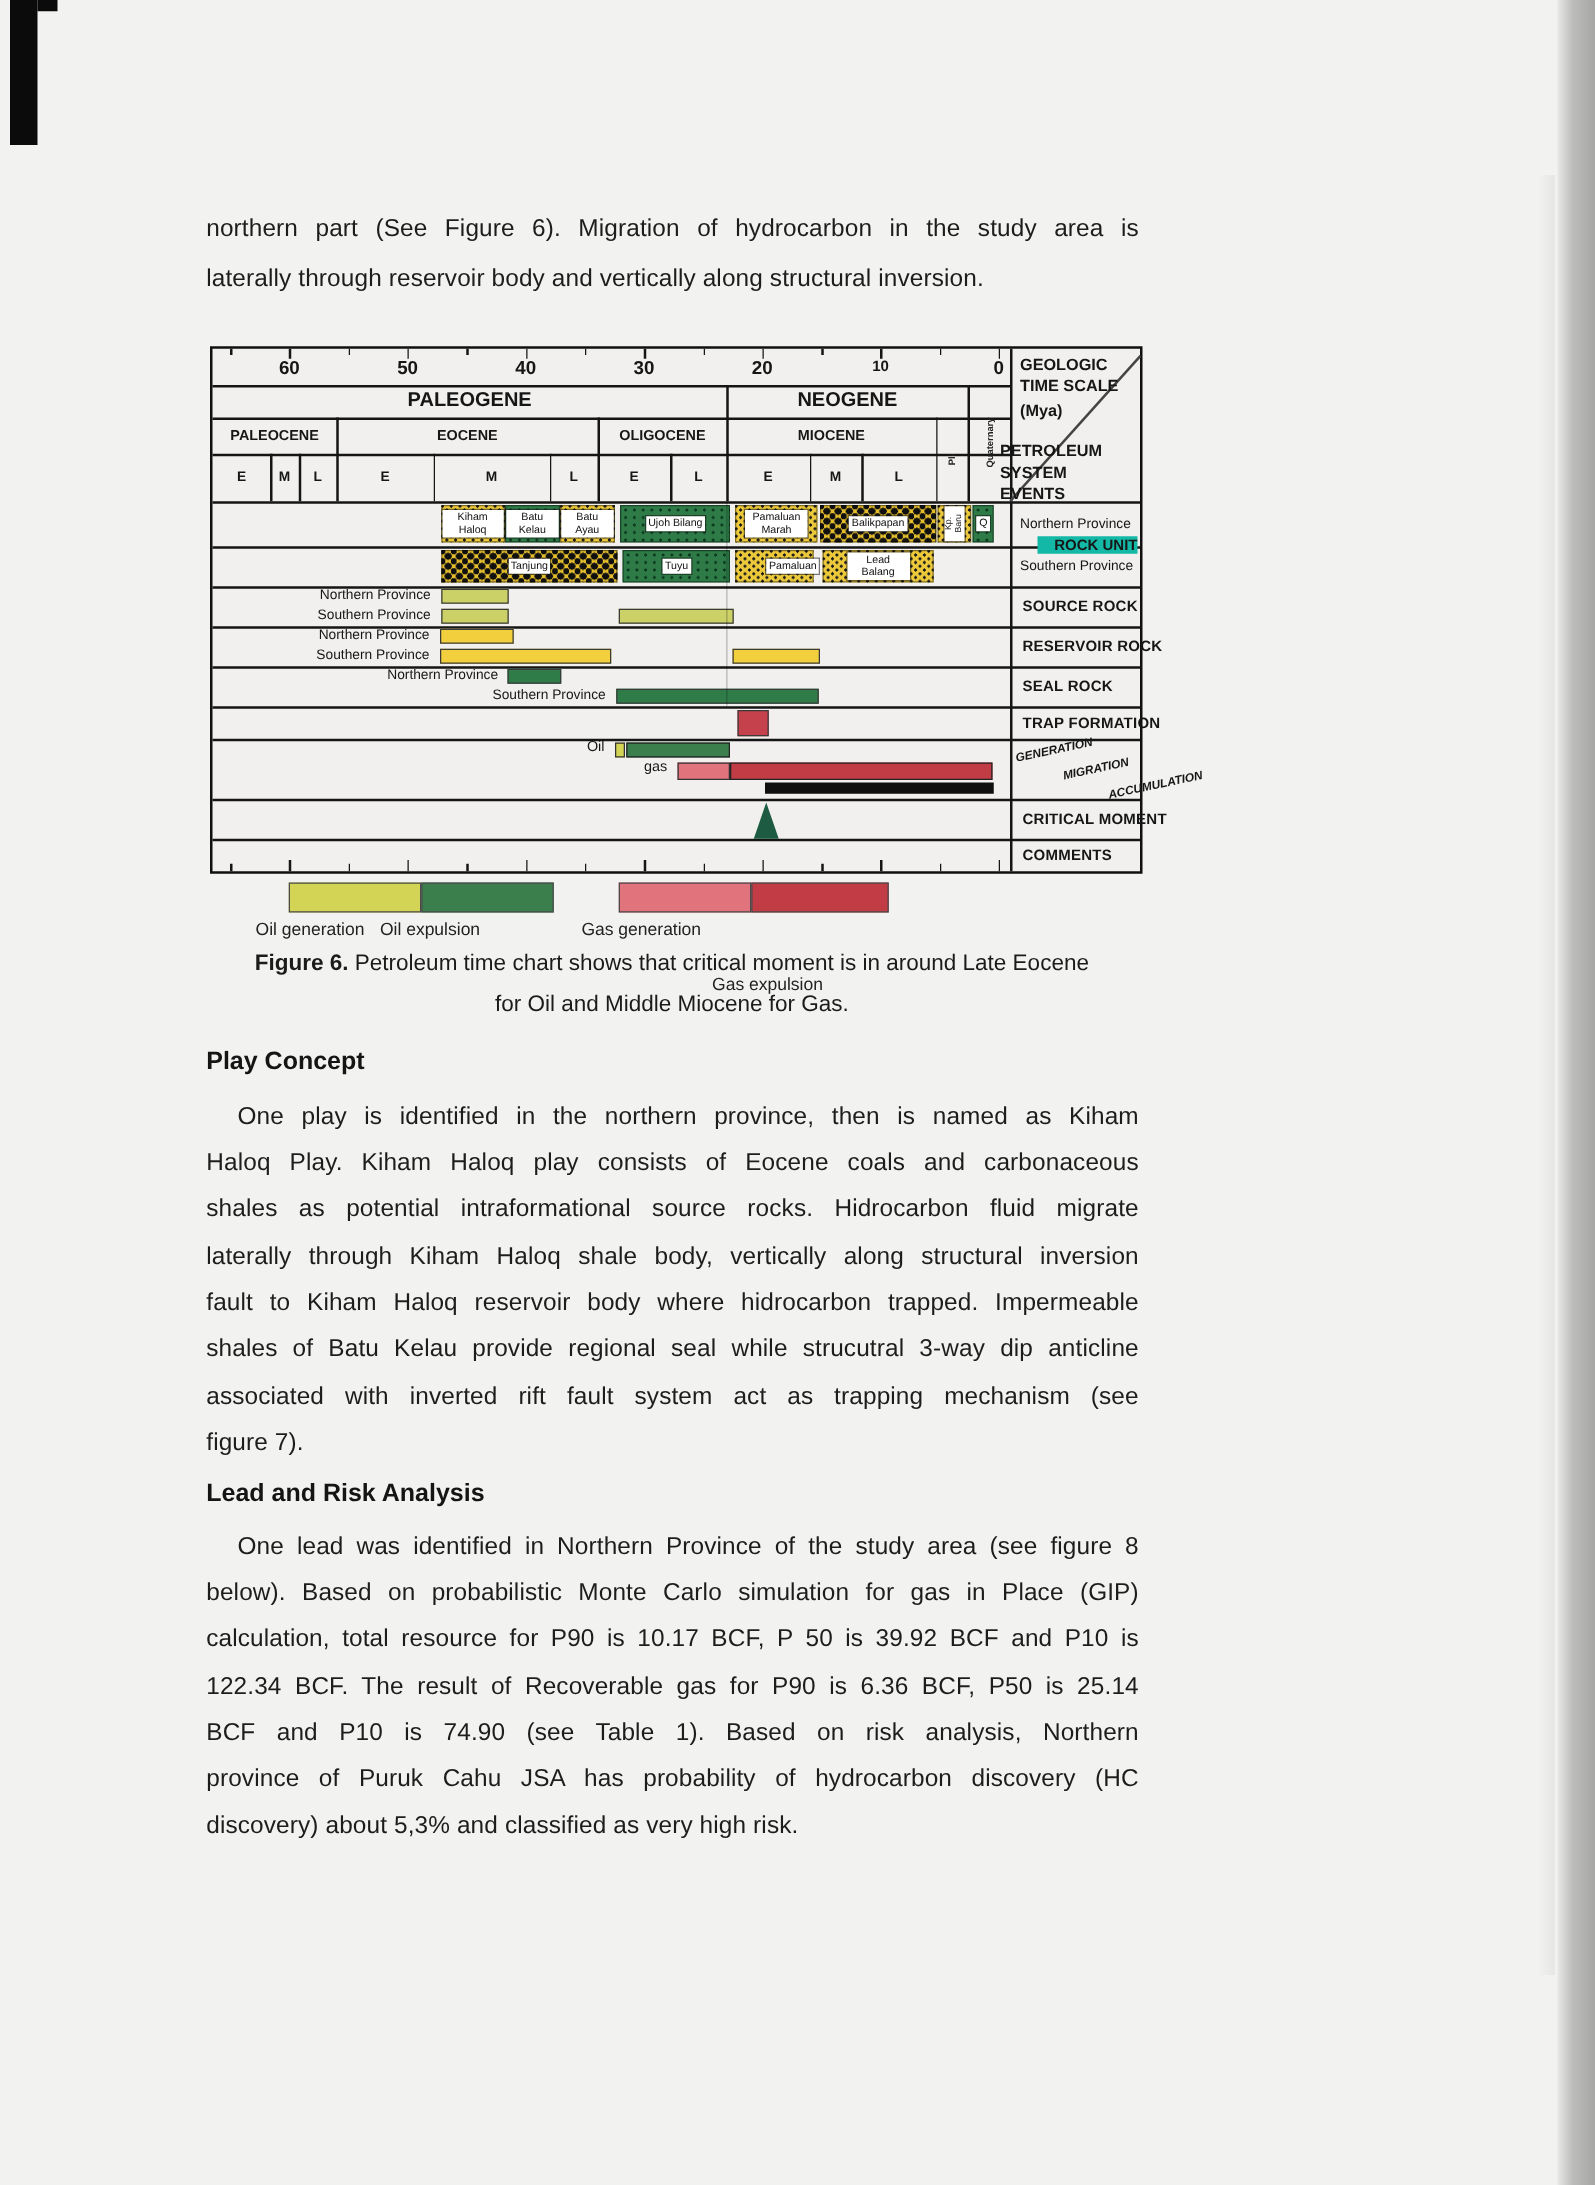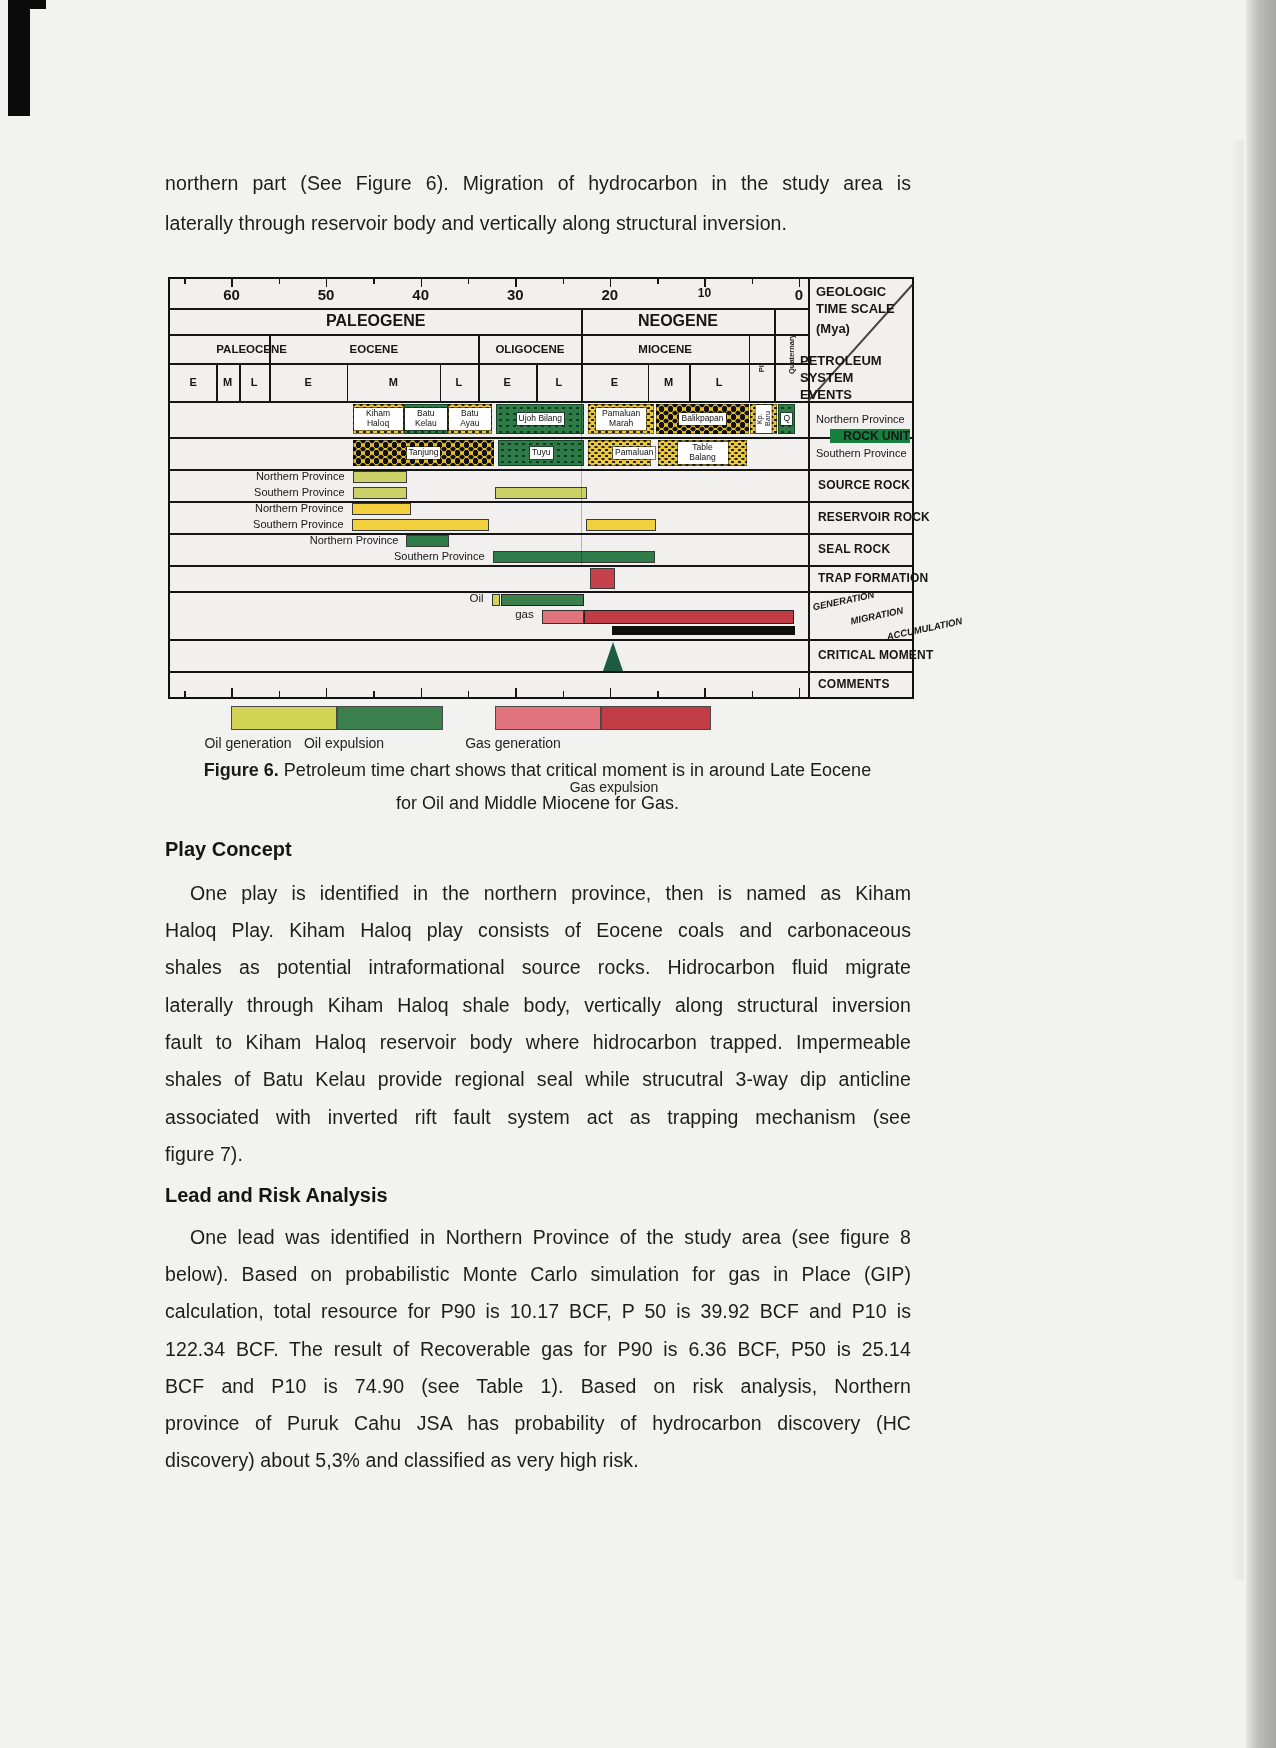--- a/index.html
+++ b/index.html
@@ -95,21 +95,21 @@
     <div style="left: 578.869px; top: 55px; width: 1.5px; height: 67px; background: rgb(21, 21, 21);"></div>
     <div style="left: 46.3474px; top: 84px; width: 1.5px; height: 38px; background: rgb(21, 21, 21);"></div>
     <div style="left: 69.0481px; top: 84px; width: 1.5px; height: 38px; background: rgb(21, 21, 21);"></div>
     <div style="left: 176.877px; top: 84px; width: 1.5px; height: 38px; background: rgb(21, 21, 21);"></div>
     <div style="left: 269.571px; top: 84px; width: 1.5px; height: 38px; background: rgb(21, 21, 21);"></div>
     <div style="left: 366.05px; top: 84px; width: 1.5px; height: 38px; background: rgb(21, 21, 21);"></div>
     <div style="left: 477.662px; top: 84px; width: 1.5px; height: 38px; background: rgb(21, 21, 21);"></div>
     <div style="left: 519.28px; top: 84px; width: 1.5px; height: 38px; background: rgb(21, 21, 21);"></div>
     <div style="left: 0px; top: 29px; width: 411.451px; height: 26px; display: flex; align-items: center; justify-content: center; font-size: 16px; font-weight: 600;">PALEOGENE</div>
     <div style="left: 411.451px; top: 29px; width: 192.956px; height: 26px; display: flex; align-items: center; justify-content: center; font-size: 16px; font-weight: 700;">NEOGENE</div>
-    <div style="left: 0px; top: 55px; width: 99.3158px; height: 29px; display: flex; align-items: center; justify-content: center; font-size: 11.5px; font-weight: 600; padding-left: 32px;">PALEOCENE</div>
+    <div style="left: 0px; top: 55px; width: 99.3158px; height: 29px; display: flex; align-items: center; justify-content: center; font-size: 11.5px; font-weight: 600;">PALEOCENE</div>
     <div style="left: 0px; top: 84px; width: 46.3474px; height: 38px; display: flex; align-items: center; justify-content: center; font-size: 11px; font-weight: 600;">E</div>
     <div style="left: 46.3474px; top: 84px; width: 22.7008px; height: 38px; display: flex; align-items: center; justify-content: center; font-size: 11px; font-weight: 600;">M</div>
     <div style="left: 69.0481px; top: 84px; width: 30.2677px; height: 38px; display: flex; align-items: center; justify-content: center; font-size: 11px; font-weight: 600;">L</div>
     <div style="left: 99.3158px; top: 55px; width: 209.036px; height: 29px; display: flex; align-items: center; justify-content: center; font-size: 11.5px; font-weight: 600;">EOCENE</div>
     <div style="left: 99.3158px; top: 84px; width: 77.5609px; height: 38px; display: flex; align-items: center; justify-content: center; font-size: 11px; font-weight: 600;">E</div>
     <div style="left: 176.877px; top: 84px; width: 92.6947px; height: 38px; display: flex; align-items: center; justify-content: center; font-size: 11px; font-weight: 600;">M</div>
     <div style="left: 269.571px; top: 84px; width: 38.7805px; height: 38px; display: flex; align-items: center; justify-content: center; font-size: 11px; font-weight: 600;">L</div>
     <div style="left: 308.352px; top: 55px; width: 103.099px; height: 29px; display: flex; align-items: center; justify-content: center; font-size: 11.5px; font-weight: 600;">OLIGOCENE</div>
     <div style="left: 308.352px; top: 84px; width: 57.6977px; height: 38px; display: flex; align-items: center; justify-content: center; font-size: 11px; font-weight: 600;">E</div>
     <div style="left: 366.05px; top: 84px; width: 45.4015px; height: 38px; display: flex; align-items: center; justify-content: center; font-size: 11px; font-weight: 600;">L</div>
@@ -150,21 +150,21 @@
     <div class="rockblock fill-checkered" style="left: 182.552px; top: 161px; width: 141.88px; height: 26px;">
       <span class="chip">Tanjung</span>
     </div>
     <div class="rockblock fill-green" style="left: 328.215px; top: 161px; width: 86.0737px; height: 26px;">
       <span class="chip">Tuyu</span>
     </div>
     <div class="rockblock fill-dotted" style="left: 418.072px; top: 161px; width: 63.3729px; height: 26px; padding-left: 29px;">
       <span class="chip">Pamaluan</span>
     </div>
     <div class="rockblock fill-dotted" style="left: 488.066px; top: 161px; width: 88.9113px; height: 26px;">
-      <span class="chip">Table Balang</span>
+      <span class="chip">Lead Balang</span>
     </div>
     <div style="left: 0px; top: 191px; width: 174.552px; text-align: right; font-size: 11px;">Northern Province</div>
     <div style="left: 182.552px; top: 192px; width: 54.8602px; height: 12px; background: rgb(204, 209, 103); border: 1px solid rgb(58, 58, 58); box-sizing: border-box;"></div>
     <div style="left: 0px; top: 207px; width: 174.552px; text-align: right; font-size: 11px;">Southern Province</div>
     <div style="left: 182.552px; top: 208px; width: 54.8602px; height: 12px; background: rgb(204, 209, 103); border: 1px solid rgb(58, 58, 58); box-sizing: border-box;"></div>
     <div style="left: 325.377px; top: 208px; width: 91.7489px; height: 12px; background: rgb(204, 209, 103); border: 1px solid rgb(58, 58, 58); box-sizing: border-box;"></div>
     <div style="left: 648px; top: 190px; width: 92px; height: 32px; display: flex; align-items: center; font-size: 12px; font-weight: 600; letter-spacing: 0.2px; white-space: nowrap;">SOURCE ROCK</div>
     <div style="left: 0px; top: 223px; width: 173.606px; text-align: right; font-size: 11px;">Northern Province</div>
     <div style="left: 181.606px; top: 224px; width: 59.5895px; height: 12px; background: rgb(242, 207, 61); border: 1px solid rgb(58, 58, 58); box-sizing: border-box;"></div>
     <div style="left: 0px; top: 239px; width: 173.606px; text-align: right; font-size: 11px;">Southern Province</div>
@@ -187,21 +187,21 @@
     <div style="left: 414.289px; top: 331px; width: 209.982px; height: 14px; background: rgb(193, 60, 69); border: 1px solid rgb(34, 34, 34); box-sizing: border-box;"></div>
     <div style="left: 441.719px; top: 347px; width: 183.498px; height: 9px; background: rgb(16, 16, 16);"></div>
     <div style="left: 642px; top: 316px; font-size: 9.5px; font-weight: bold; font-style: italic; transform: rotate(-12deg); white-space: nowrap;">GENERATION</div>
     <div style="left: 680px; top: 331px; font-size: 9.5px; font-weight: bold; font-style: italic; transform: rotate(-12deg); white-space: nowrap;">MIGRATION</div>
     <div style="left: 716px; top: 344px; font-size: 9.5px; font-weight: bold; font-style: italic; transform: rotate(-12deg); white-space: nowrap;">ACCUMULATION</div>
     <div style="left: 432.665px; top: 363px; width: 0px; height: 0px; border-left: 10px solid transparent; border-right: 10px solid transparent; border-bottom: 29px solid rgb(29, 92, 66);"></div>
     <div style="left: 648px; top: 360px; width: 92px; height: 32px; display: flex; align-items: center; font-size: 12px; font-weight: 600; letter-spacing: 0.2px; white-space: nowrap;">CRITICAL MOMENT</div>
     <div style="left: 648px; top: 392px; width: 92px; height: 26px; display: flex; align-items: center; font-size: 12px; font-weight: 600; letter-spacing: 0.2px; white-space: nowrap;">COMMENTS</div>
     <div style="left: 646px; top: 122px; width: 94px; height: 36px; display: flex; align-items: center; font-size: 11px;">Northern Province</div>
     <div style="left: 646px; top: 158px; width: 94px; height: 32px; display: flex; align-items: center; font-size: 11px;">Southern Province</div>
-    <div style="left: 660px; top: 150px; width: 80px; font-size: 12px; font-weight: 600; background: #15803d; text-align: right;">ROCK UNIT</div>
+    <div style="left: 660px; top: 150px; width: 80px; font-size: 12px; font-weight: 600; background: #14b8a6; text-align: right;">ROCK UNIT</div>
     <div style="left: 638px; top: 121px; width: 155.795px; height: 1.5px; background: rgb(68, 68, 68); transform: rotate(-48.1221deg); transform-origin: 0px 50%;"></div>
     <div style="left: 646px; top: 5px; width: 96px; font-size: 13px; font-weight: 600; line-height: 1.3;">GEOLOGIC TIME SCALE</div>
     <div style="left: 646px; top: 42px; font-size: 13px; font-weight: 600;">(Mya)</div>
     <div style="left: 630px; top: 74px; width: 108px; text-align: left; font-size: 13px; font-weight: 600; line-height: 1.3; white-space: pre-line;">PETROLEUM
 SYSTEM EVENTS</div>
   </div>
 <div id="legend">
     <div class="legseg" style="left: 0px; width: 106px; background: rgb(211, 212, 85);"></div>
     <div class="leglabel" style="left: 17px;">Oil generation</div>
     <div class="legseg" style="left: 106px; width: 106px; background: rgb(59, 127, 76);"></div>

